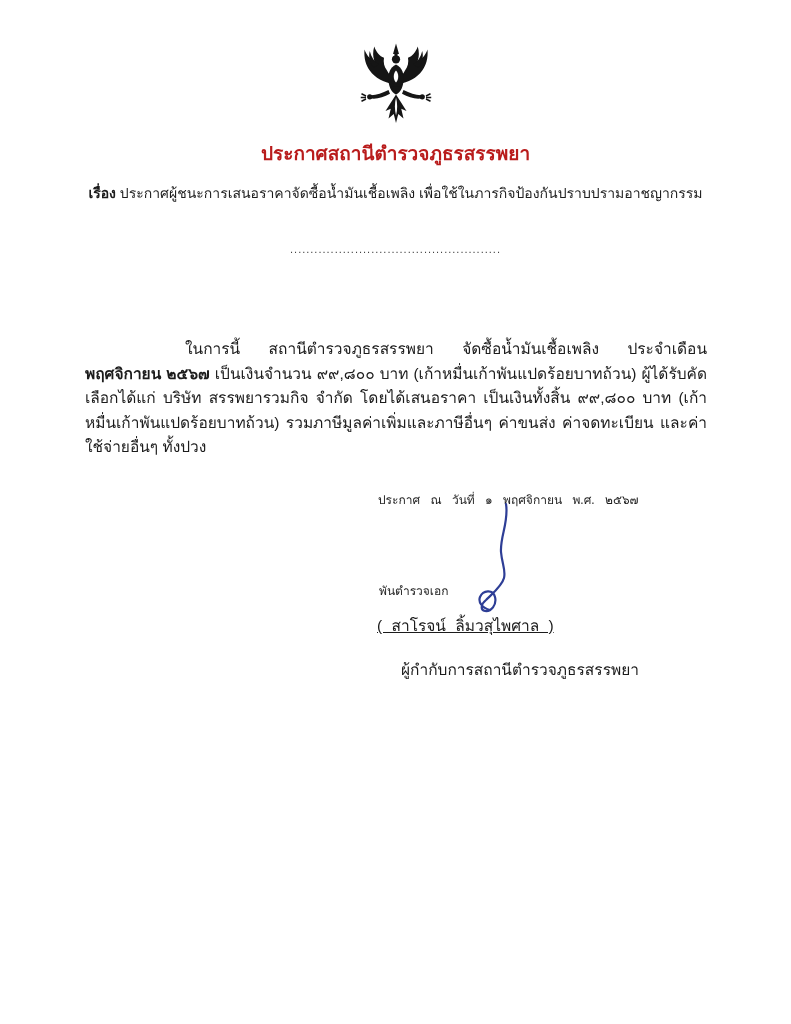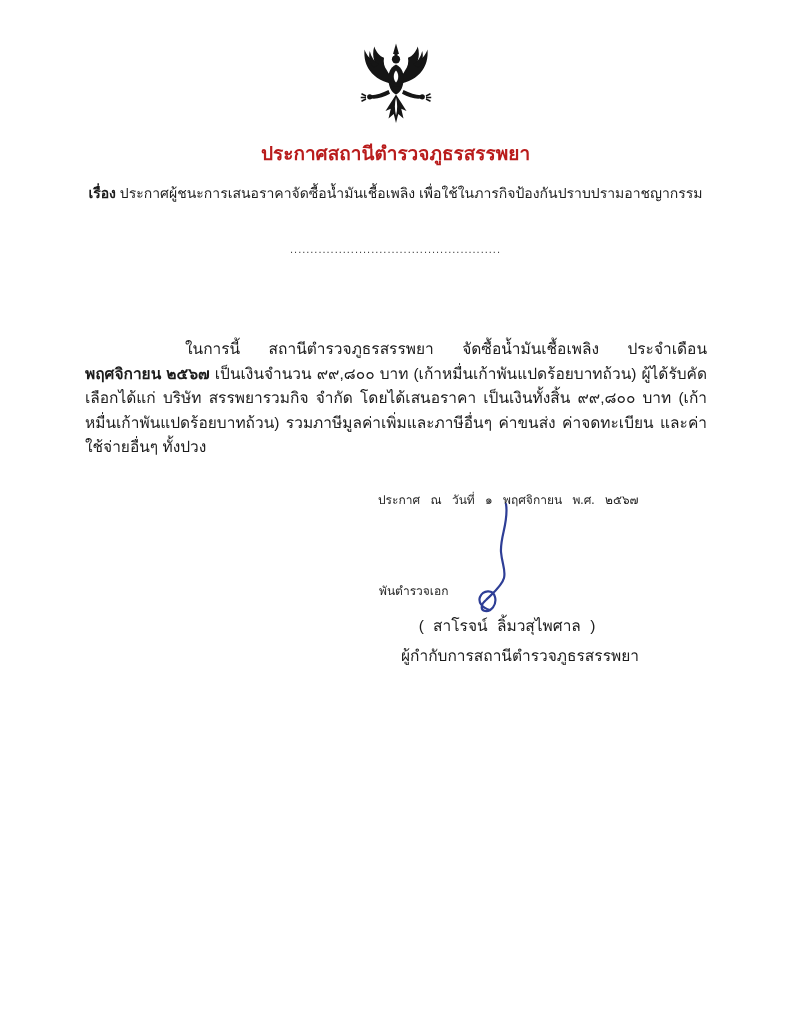--- a/index.html
+++ b/index.html
@@ -52,24 +52,24 @@
     font-size:12px;
     margin-left:16px;
   }
   .signature{
     position:absolute;top:502px;left:466px;
     width:64px;height:116px;
   }
   .signature svg{width:100%;height:100%;}
   .signer-name{
     position:absolute;top:613px;left:377px;width:260px;
-    text-align:center;font-size:15.5px;white-space:nowrap;word-spacing:5px;
+    text-align:left;font-size:15.5px;white-space:nowrap;word-spacing:5px;text-decoration:underline;
   }
   .signer-position{
-    position:absolute;top:643px;left:390px;width:260px;
+    position:absolute;top:657px;left:390px;width:260px;
     text-align:center;font-size:15.5px;white-space:nowrap;
   }
 </style>
 </head>
 <body>
 
 <div class="page">
 
   <div class="emblem">
     <svg viewBox="0 0 120 120" xmlns="http://www.w3.org/2000/svg" fill="#151515">

